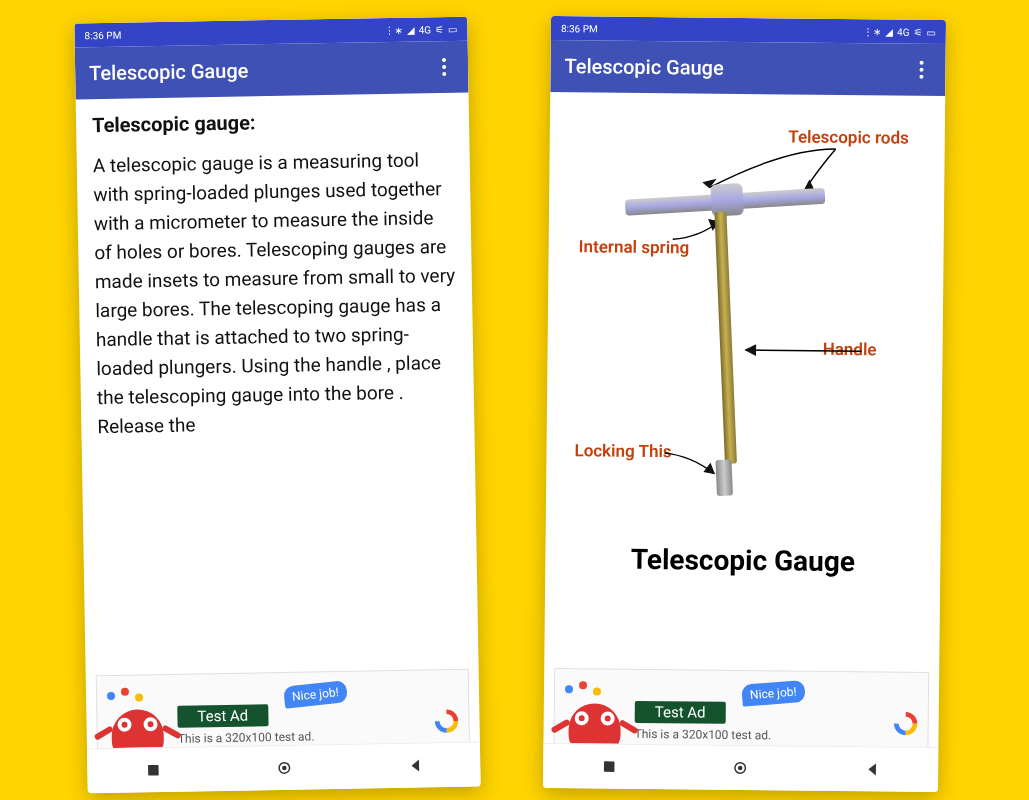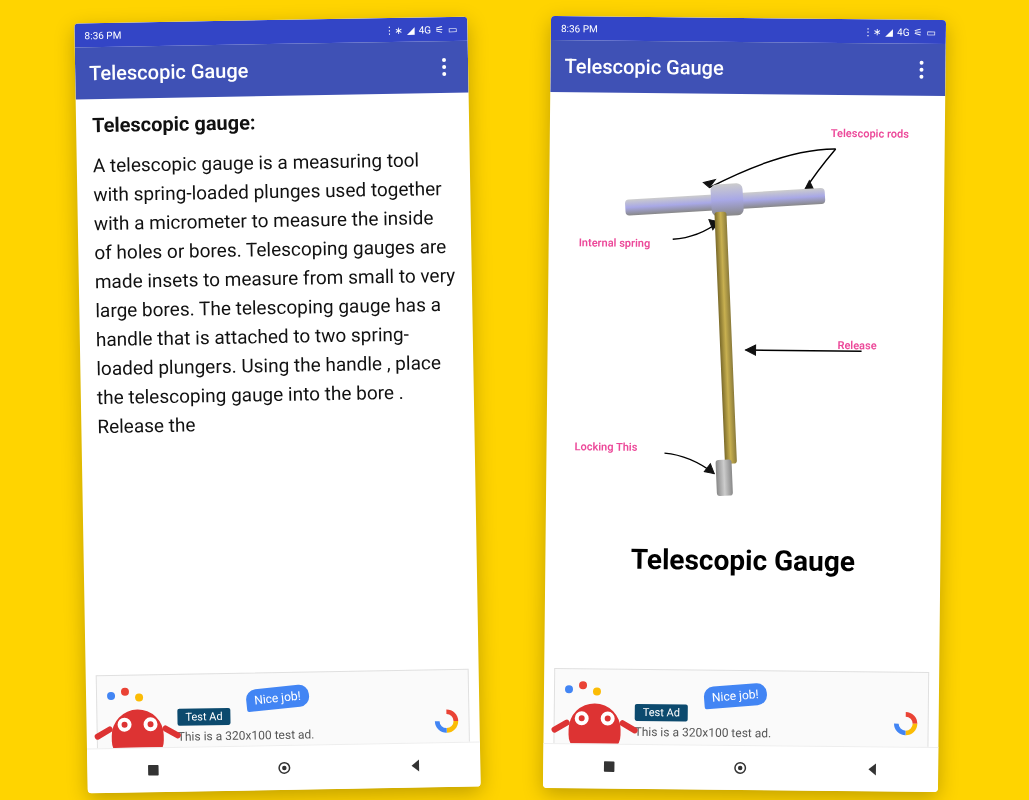--- a/index.html
+++ b/index.html
@@ -9,32 +9,32 @@
 #pB{left:547px;top:18px;width:395px;height:772px;transform:rotate(.6deg)}
 .sysbar{height:24px;background:#3345c6;color:#fff;font-size:10px;display:flex;align-items:center;justify-content:space-between;padding:0 10px}
 .sysicons{display:flex;gap:4px;align-items:center}
 .appbar{height:52px;background:#3f51b5;color:#fff;display:flex;align-items:center;justify-content:space-between;padding:0 14px;font-size:20px;font-weight:500}
 .dots{display:flex;flex-direction:column;gap:3px;padding:8px}
 .dots span{width:4px;height:4px;border-radius:50%;background:#fff}
 .content{padding:14px 16px;height:540px;overflow:hidden}
 .h1{font-weight:700;font-size:20px;margin-bottom:14px;color:#111}
 .body{font-size:19px;line-height:29px;color:#111}
 .diagram{position:relative;width:100%;height:430px}
-.lbl{position:absolute;font-size:11px;font-weight:600;color:#ec4899}
+.lbl{position:absolute;font-size:17px;font-weight:600;color:#c2410c}
 .arrow{position:absolute;stroke:#111;fill:#111}
 .caption{font-size:28px;font-weight:700;text-align:center;margin-top:6px}
 .ad{margin:8px 10px 0;height:94px;border:1px solid #e0e0e0;display:flex;align-items:center;padding:4px 8px;gap:8px;background:#fafafa}
 .monster{position:relative;width:64px;height:70px}
 .mon-body{width:52px;height:52px;background:#d33;border-radius:50% 50% 40% 40%;position:absolute;bottom:0;left:6px}
 .mon-eye{position:absolute;width:14px;height:14px;background:#fff;border-radius:50%;top:8px}
 .mon-eye::after{content:"";position:absolute;width:6px;height:6px;background:#d33;border-radius:50%;top:4px;left:4px}
 .mon-arm{position:absolute;width:20px;height:6px;background:#d33;border-radius:3px}
 .mon-confetti{position:absolute;top:-4px;left:2px;width:60px;height:14px}
 .adtxt{flex:1;display:flex;flex-direction:column;gap:4px}
-.testad{background:#0c4a6e;color:#fff;font-size:11px;padding:2px 8px;border-radius:2px;width:fit-content}
+.testad{background:#14532d;color:#fff;font-size:15px;padding:2px 20px;border-radius:2px;width:fit-content}
 .nicejob{background:#4285f4;color:#fff;font-size:12px;padding:4px 8px;border-radius:10px 10px 10px 2px;width:fit-content;transform:rotate(-5deg);margin-left:16px;margin-top:-20px}
 .addesc{font-size:12px;color:#555}
 .admob{width:28px;height:28px}
 .navbar{position:absolute;bottom:0;left:0;right:0;height:44px;background:#fff;border-top:1px solid #eee;display:flex;justify-content:space-around;align-items:center}
 .navbtn{width:18px;height:18px;fill:#333}
 
 .rod{position:absolute;background:linear-gradient(to bottom,#ccc,#a8a8e6,#888);border-radius:4px}
 .handle{position:absolute;background:linear-gradient(to right,#7a6a2a,#c8b050,#8a7a3a);border-radius:3px}
 </style>
 </head>
@@ -141,21 +141,21 @@
 
       <div class="lbl" style="left:14px;top:130px">Internal spring</div>
       <svg class="arrow" style="left:104px;top:108px;width:60px;height:30px" viewBox="0 0 60 30">
         <path d="M4 24 Q30 22 50 6" fill="none" stroke="#000" stroke-width="1.4"></path>
         <path d="M50 6 l-10 -2 l4 10 z"></path>
       </svg>
 
       <div class="handle" style="left:156px;top:104px;width:12px;height:252px;transform:rotate(-3deg)"></div>
       <div class="handle" style="left:154px;top:352px;width:16px;height:36px;border-radius:3px;transform:rotate(-3deg);background:linear-gradient(to right,#888,#ccc,#888)"></div>
 
-      <div class="lbl" style="right:50px;top:230px">Release</div>
+      <div class="lbl" style="right:50px;top:230px">Handle</div>
       <svg class="arrow" style="left:174px;top:232px;width:130px;height:20px" viewBox="0 0 130 20">
         <path d="M124 10 L8 10" fill="none" stroke="#000" stroke-width="1.4"></path>
         <path d="M8 10 l10 -5 l0 10 z"></path>
       </svg>
 
       <div class="lbl" style="left:12px;top:334px">Locking This</div>
       <svg class="arrow" style="left:98px;top:340px;width:64px;height:34px" viewBox="0 0 64 34">
         <path d="M4 6 Q30 8 54 26" fill="none" stroke="#000" stroke-width="1.4"></path>
         <path d="M54 26 l-4 -10 l-6 8 z"></path>
       </svg>

